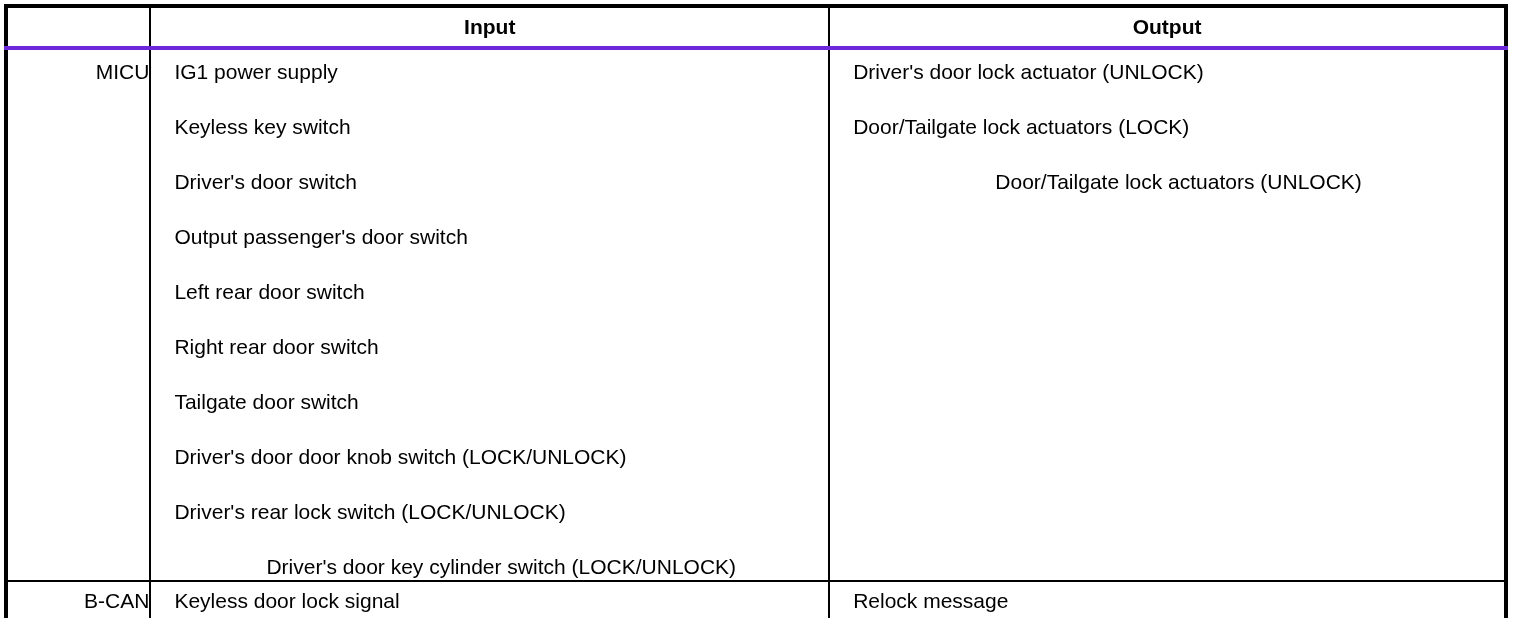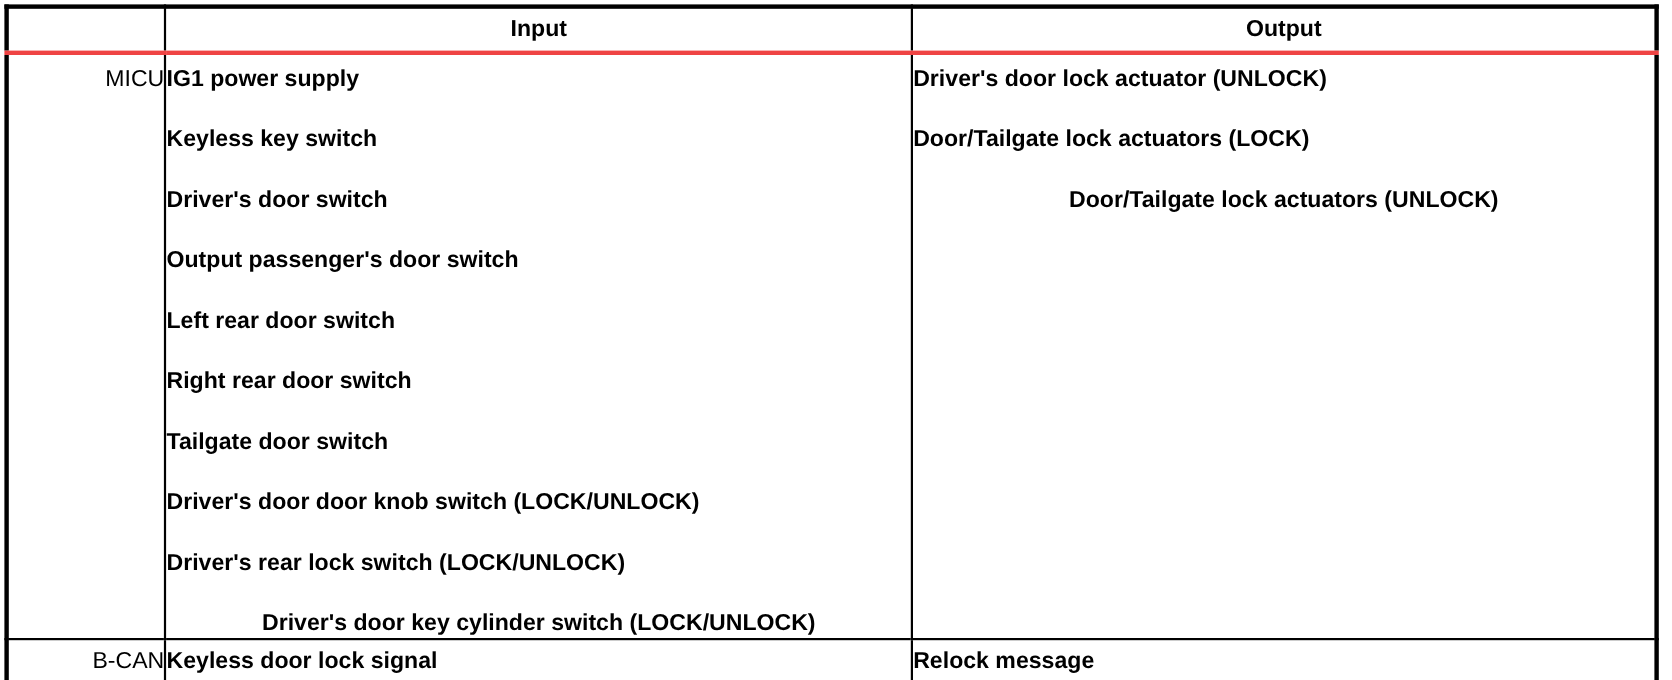--- a/index.html
+++ b/index.html
@@ -33,21 +33,21 @@
     box-sizing: border-box;
     background: #fff;
   }
 
   table.io-table col.col-system  { width: 144px; }
   table.io-table col.col-input   { width: 677px; }
   table.io-table col.col-output  { width: 675px; }
 
   
   thead th {
-    border-bottom: 4px solid #ef4444;
+    border-bottom: 4px solid #6d28d9;
     border-right: 2px solid #000;
     padding: 0;
     height: 38px;
     font-size: 21px;
     font-weight: bold;
     text-align: center;
     vertical-align: middle;
     background: #fff;
   }
   thead th.th-last { border-right: none; }
@@ -65,23 +65,22 @@
   }
   tbody tr:first-child td { border-top: none; }
   tbody td.td-last { border-right: none; }
 
   .cell-pad-system {
     padding: 9px 0 0 3px;
     line-height: 26px;
     text-align: right;
   }
   .cell-pad-text {
-    padding: 9px 0 0 0;
+    padding: 9px 0 0 23px;
     line-height: 26px;
-    font-weight: bold;
   }
 
   .entry-list {
     list-style: none;
     margin: 0;
     padding: 0;
   }
   .entry-list li {
     margin: 0;
     padding: 0;

